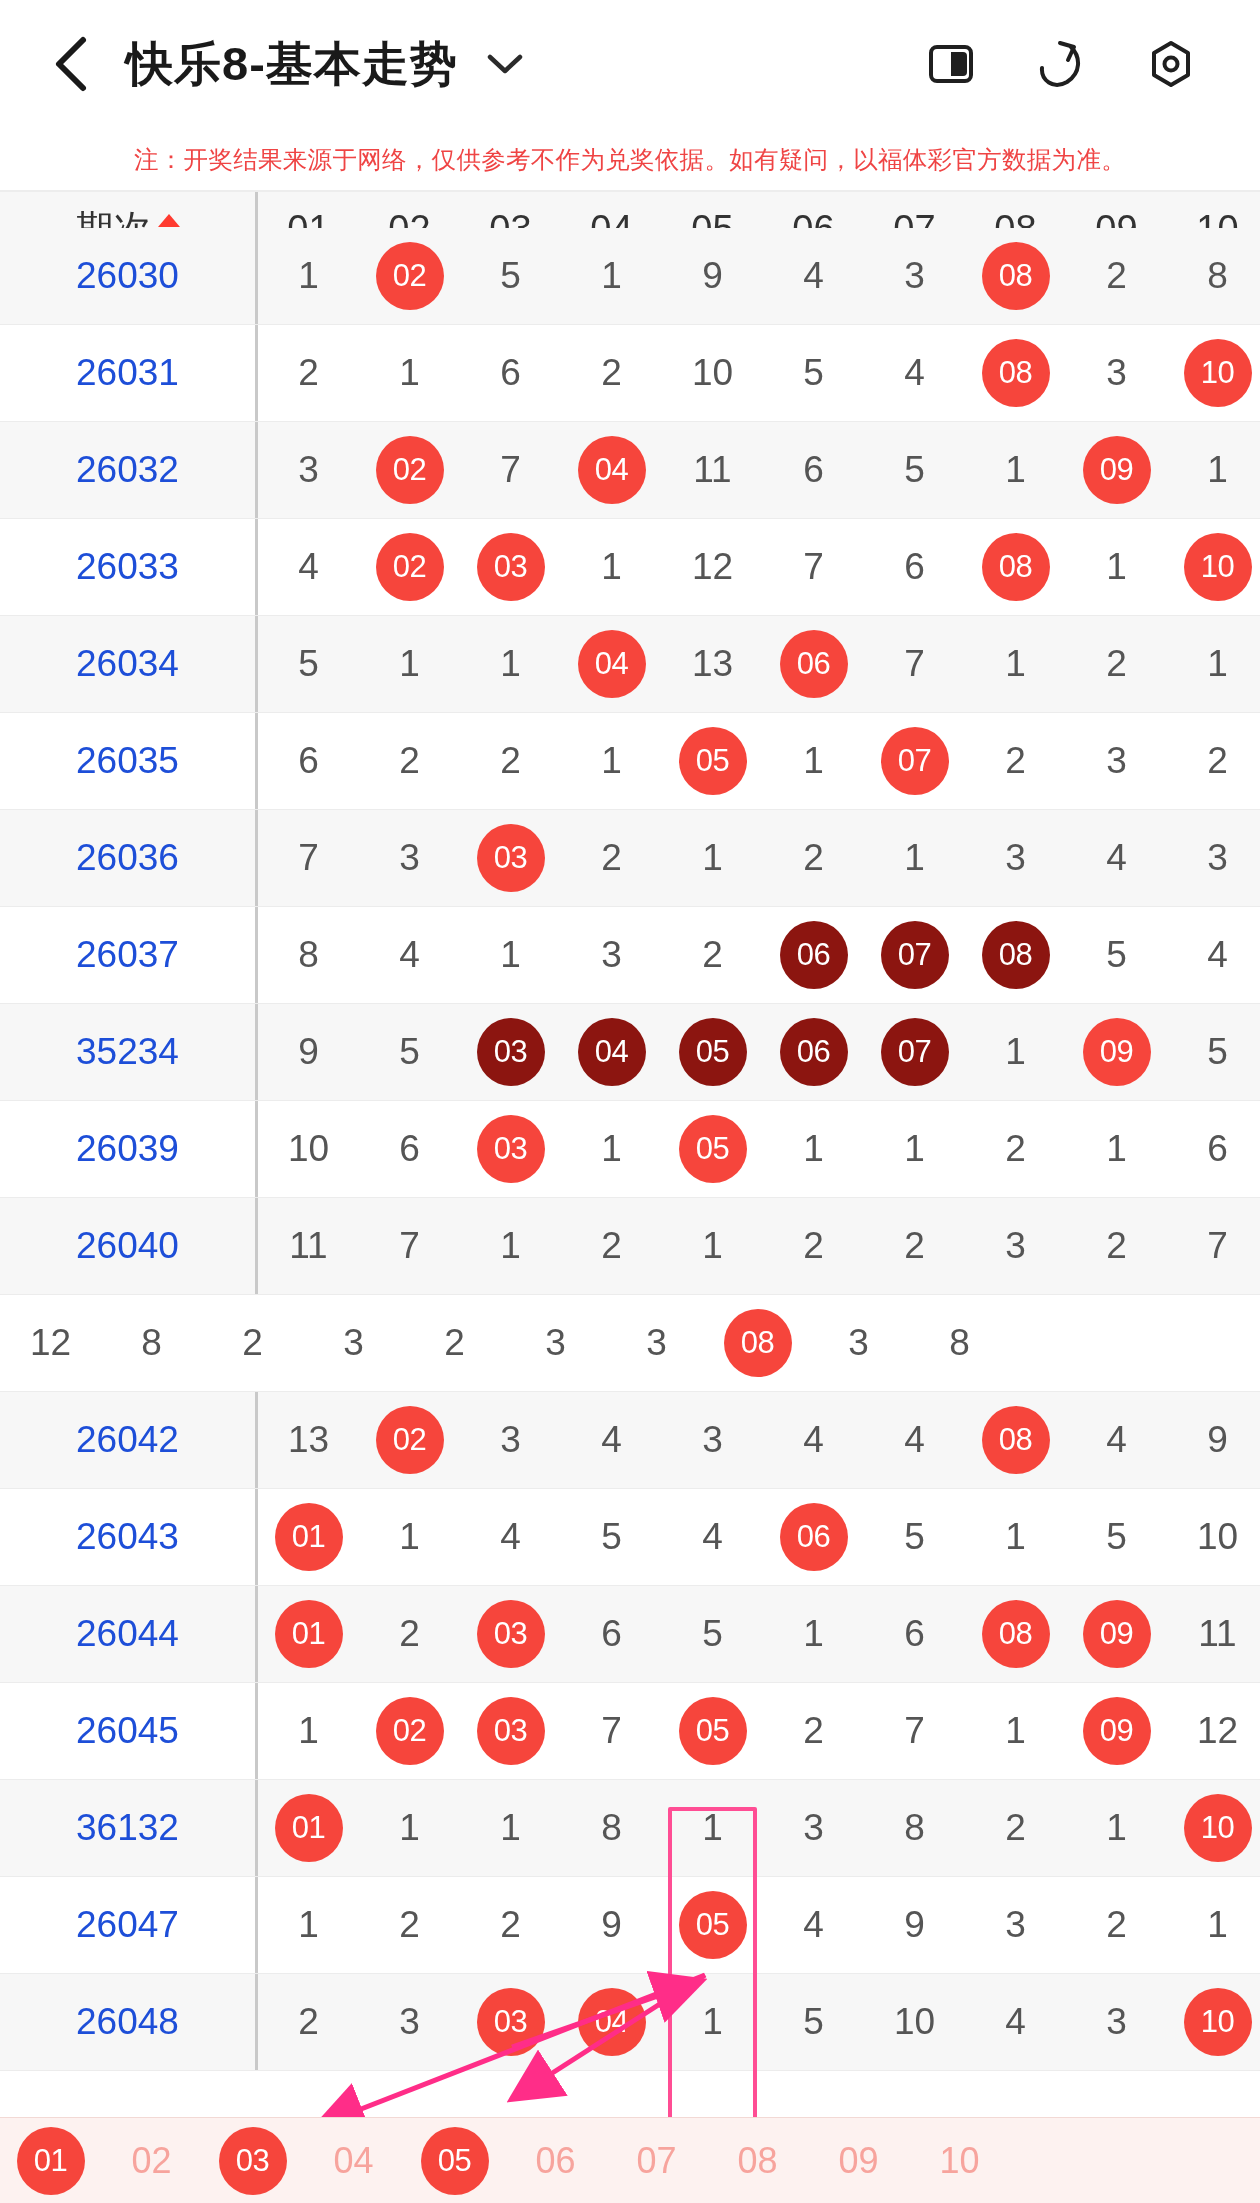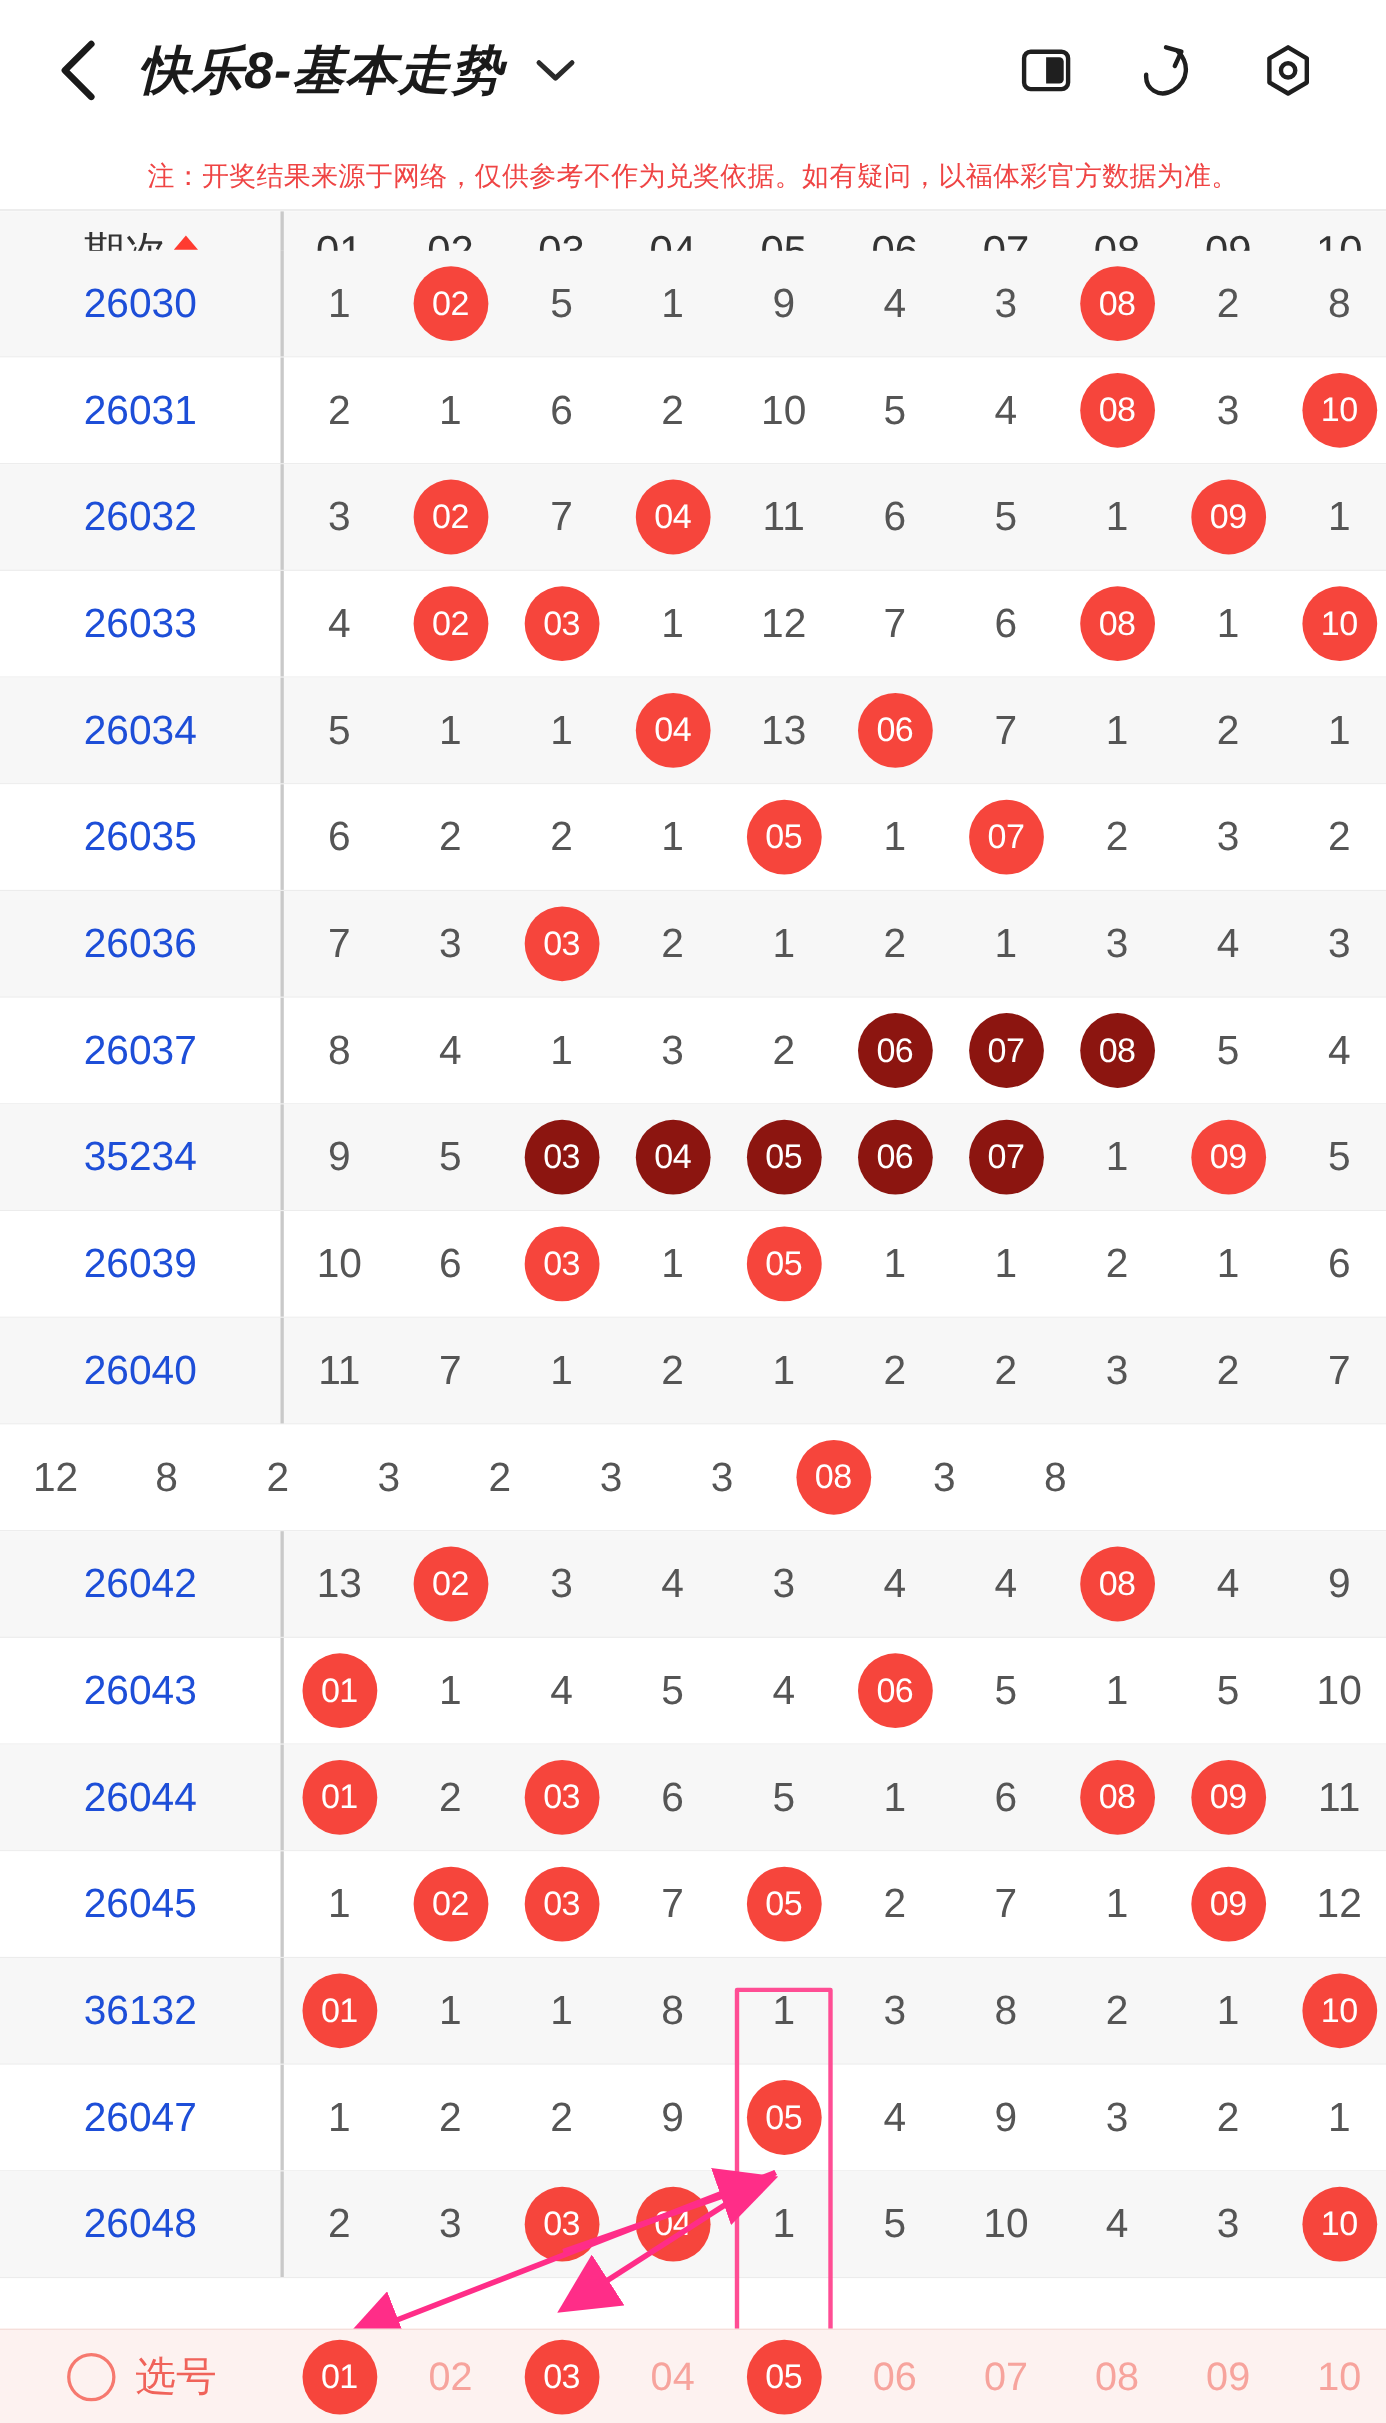--- a/index.html
+++ b/index.html
@@ -12,21 +12,20 @@
   }
 
   
   .header {
     position: relative;
     height: 128px;
     display: flex;
     align-items: center;
     padding: 0 44px;
     background: #ffffff;
-    font-style: italic;
   }
   .back-btn {
     width: 56px; height: 56px;
     display: flex; align-items: center; justify-content: center;
     flex: 0 0 auto;
   }
   .back-btn svg { display:block; }
   .title {
     font-size: 47px;
     font-weight: bold;
@@ -908,24 +907,20 @@
       <marker id="ah" markerWidth="11" markerHeight="11" refX="9" refY="5.5" orient="auto">
         <path d="M0,0 L11,5.5 L0,11 z" fill="#ff2d88"></path>
       </marker>
     </defs>
     <line x1="705" y1="1783" x2="320" y2="1933" stroke="#ff2d88" stroke-width="5" marker-end="url(#ah)"></line>
     <line x1="705" y1="1783" x2="515" y2="1905" stroke="#ff2d88" stroke-width="5" marker-end="url(#ah)"></line>
     <line x1="512" y1="1855" x2="698" y2="1790" stroke="#ff2d88" stroke-width="5" marker-end="url(#ah)"></line>
   </svg>
 
   <div class="select-row" id="select-row" style="position:absolute;left:0;bottom:0;width:1260px;z-index:7">
-    <div class="select-label">
-      <span class="circle-empty"></span>
-      <span>选号</span>
-    </div>
     <div id="select-cells" style="display:flex">
         <div class="select-cell">
           <span class="ball hit">01</span>
         </div>
         <div class="select-cell">
           <span>02</span>
         </div>
         <div class="select-cell">
           <span class="ball hit">03</span>
         </div>

